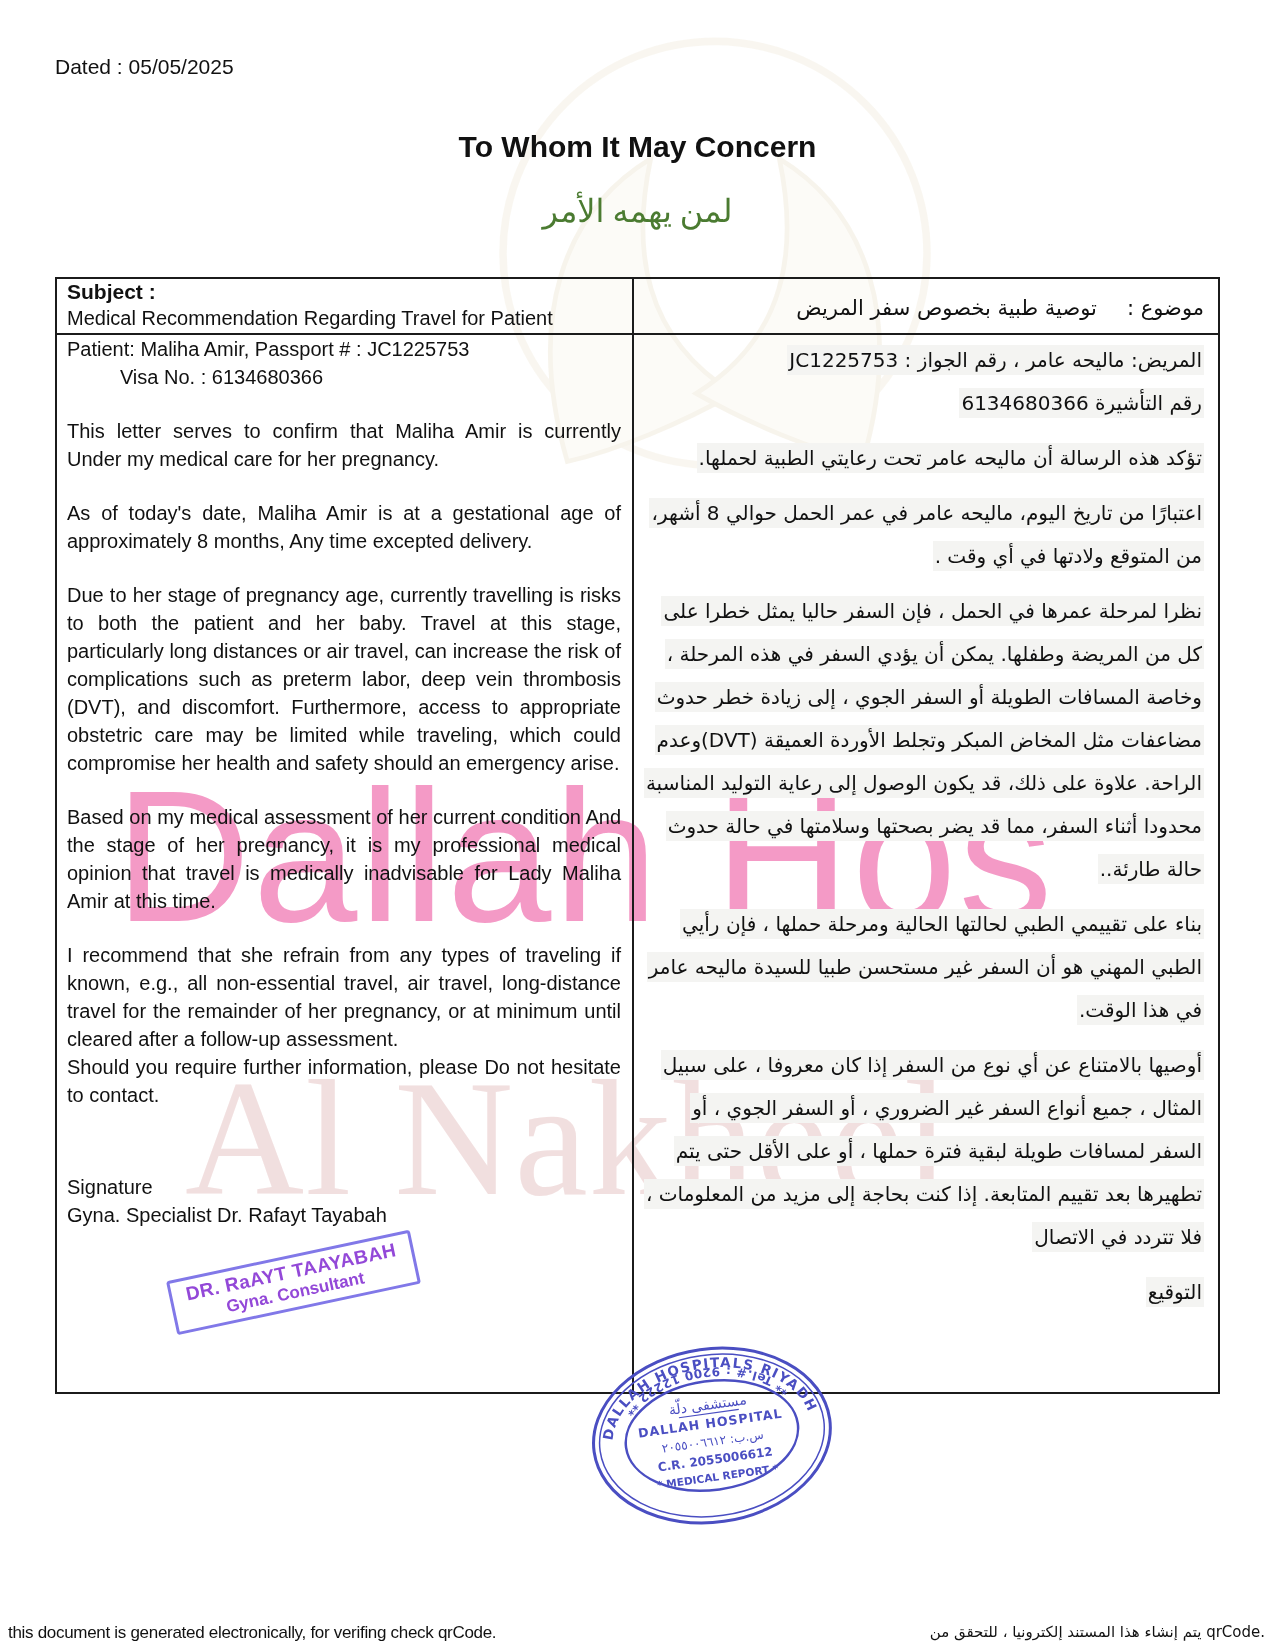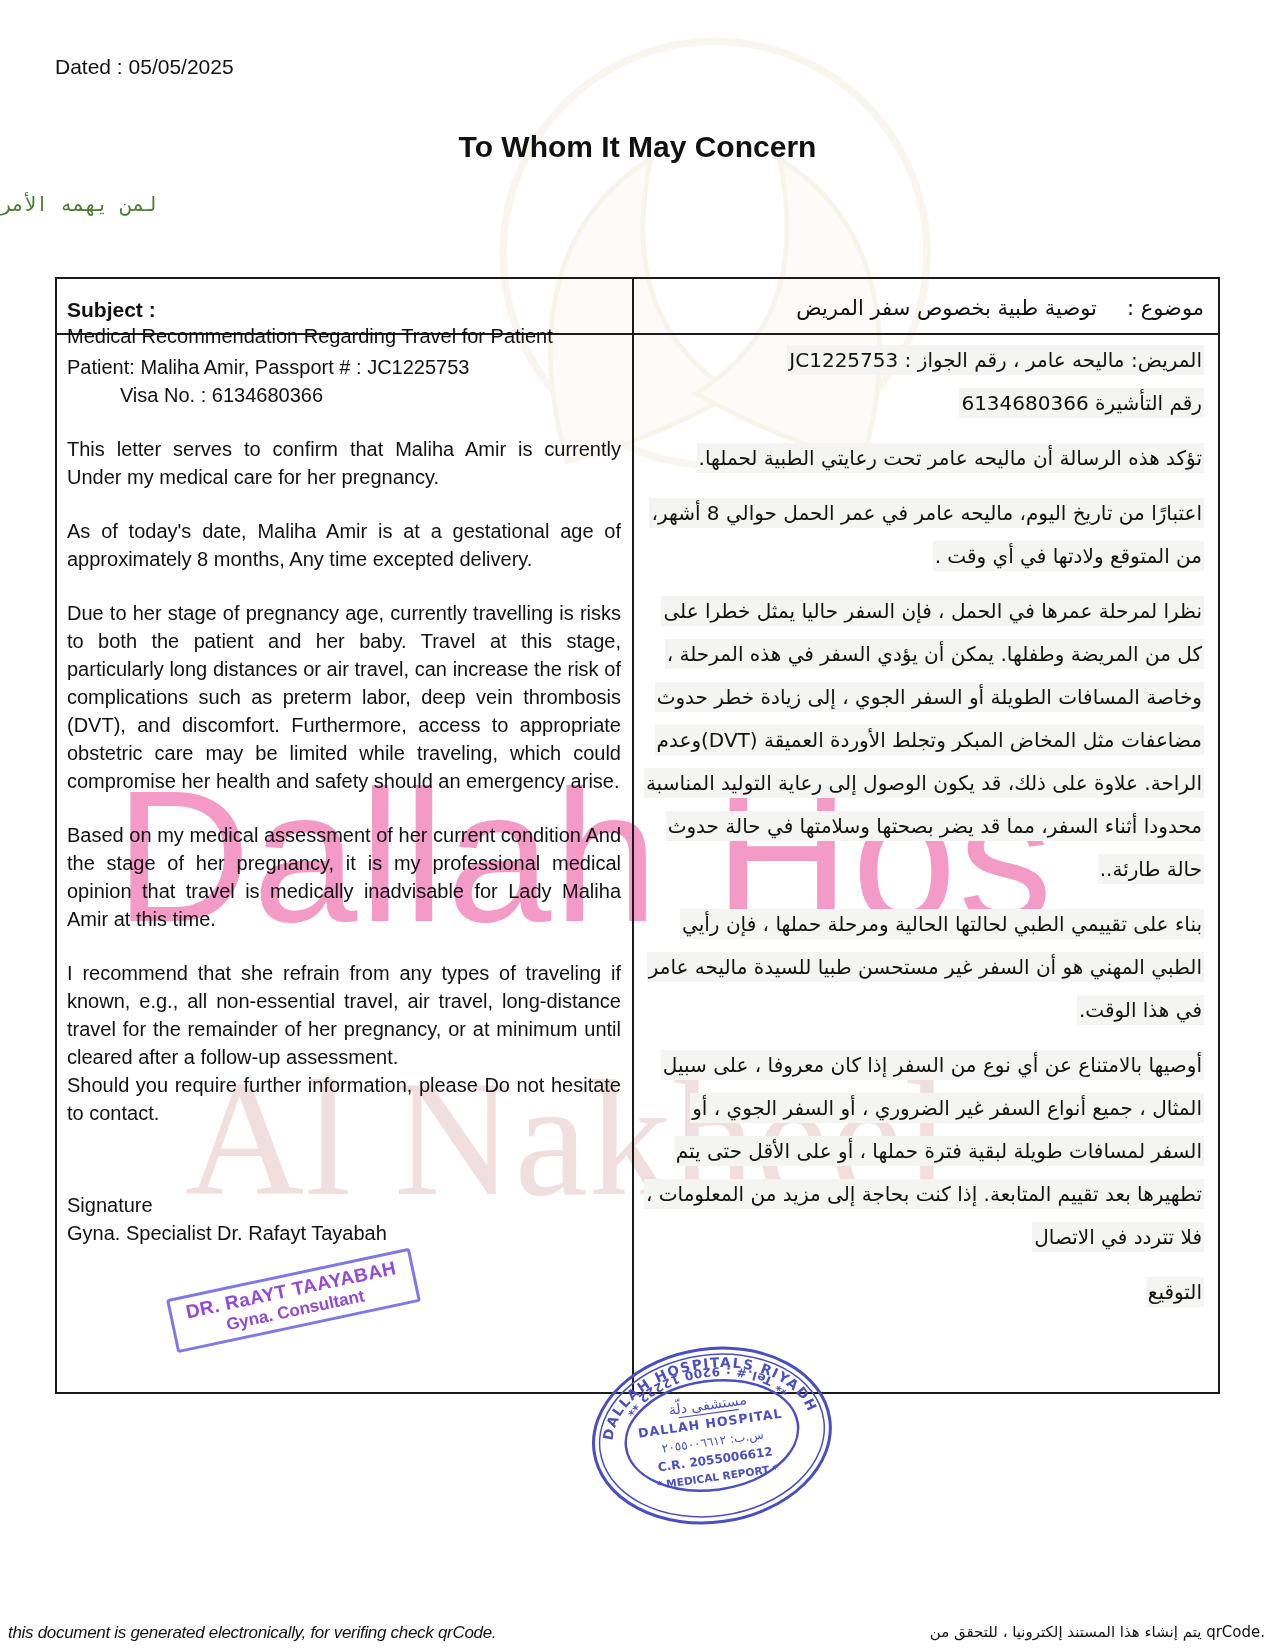--- a/index.html
+++ b/index.html
@@ -29,39 +29,39 @@
   }
 
   
   .date-line { position: absolute; left: 55px; top: 55px; font-size: 21px; z-index: 1; text-align: right; }
   .title-en {
     position: absolute; left: 0; top: 130px; width: 100%;
     text-align: center; font-size: 30px; font-weight: bold; z-index: 1;
   }
   .title-ar {
     position: absolute; left: 0; top: 192px; width: 100%;
-    text-align: left; font-size: 20px; color: var(--title-green);
-    font-family: Liberation Mono, monospace; z-index: 1; direction: rtl;
+    text-align: center; font-size: 32px; color: var(--title-green);
+    font-family: Liberation Serif, serif; z-index: 1; direction: rtl;
   }
 
   
   .doc-table {
     position: absolute; left: 55px; top: 277px;
     width: 1165px; height: 1117px;
     border: 2px solid #1b1b1b;
     box-sizing: border-box;
     display: flex; flex-direction: column;
     z-index: 1; background: transparent;
   }
   .row-header { display: flex; border-bottom: 2px solid #1b1b1b; height: 56px; box-sizing: border-box; }
   .row-body   { display: flex; flex: 1; min-height: 0; }
   .cell-en {
     width: 577px; box-sizing: border-box;
     border-right: 2px solid #1b1b1b;
-    padding: 18px 11px 0 10px;
+    padding: 0 11px 0 10px;
   }
   .cell-ar {
     flex: 1; box-sizing: border-box;
     padding: 4px 14px 0 10px;
     direction: rtl; text-align: right;
     font-family: "DejaVu Sans", sans-serif;
   }
 
   .subject-label-en { font-size: 21px; font-weight: bold; line-height: 26px; }
   .subject-value-en { font-size: 20px; line-height: 26px; }
@@ -102,21 +102,21 @@
     position: absolute; left: 586px; top: 1342px;
     width: 252px; height: 188px;
     transform: rotate(-8deg);
     z-index: 3;
   }
   .hospital-stamp text { font-family: "DejaVu Sans", sans-serif; }
 
   
   .footer-left {
     position: absolute; left: 8px; bottom: 7px;
-    font-size: 17px; letter-spacing: -0.3px; z-index: 1; font-style: italic;
+    font-size: 17px; letter-spacing: -0.3px; z-index: 1;
   }
   .footer-right {
     position: absolute; right: 10px; bottom: 9px;
     font-size: 15px; z-index: 1;
     font-family: "DejaVu Sans", sans-serif;
     direction: ltr;
   }
 </style>
 </head>
 <body>

